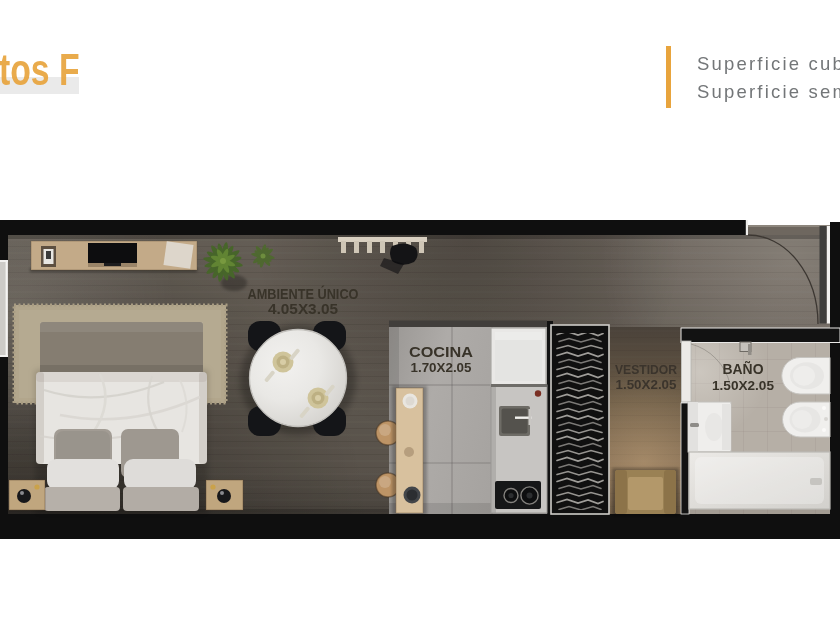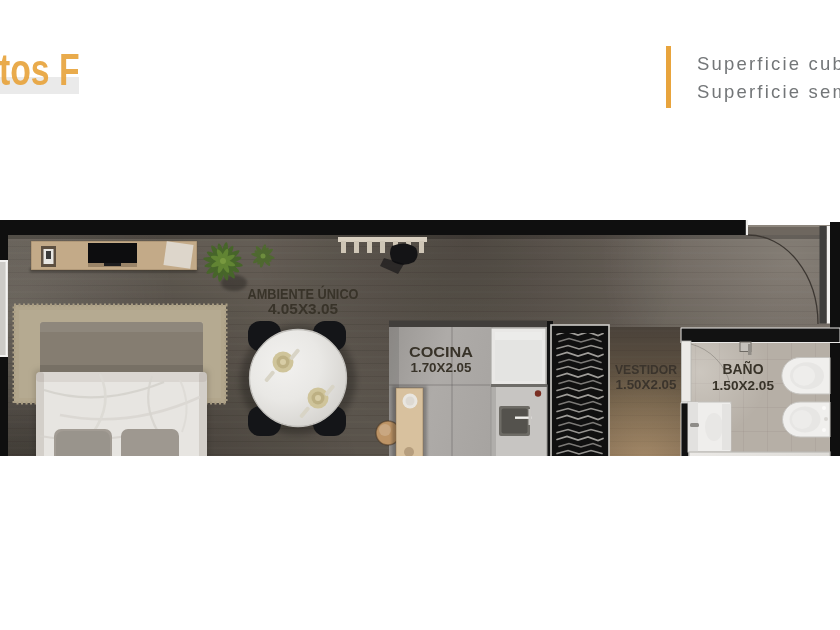--- a/index.html
+++ b/index.html
@@ -1,17 +1,17 @@
 <!DOCTYPE html>
 <html><head>
 <meta charset="utf-8">
 <style>
   html,body{margin:0;padding:0;width:840px;height:630px;overflow:hidden;background:#fff;
     font-family:"Liberation Sans", sans-serif;}
-  .page{position:relative;width:840px;height:456px;overflow:hidden;}
+  .page{position:relative;width:840px;height:630px;overflow:hidden;}
   .titlebar{position:absolute;left:0;top:77px;width:79px;height:17px;background:#eaeaea;}
   .title{position:absolute;left:-1px;top:50px;color:#e8a43d;font-size:45px;font-weight:bold;opacity:0.92;
     line-height:40px;transform:scaleX(0.75);transform-origin:left top;letter-spacing:0;}
   .obar{position:absolute;left:666px;top:46px;width:5px;height:62px;background:#e8a43d;}
   .sup{position:absolute;left:697px;top:50px;color:#737678;font-size:18.5px;line-height:27.5px;
     letter-spacing:2.2px;white-space:nowrap;}
 </style>
 </head>
 <body>
 <div class="page">

